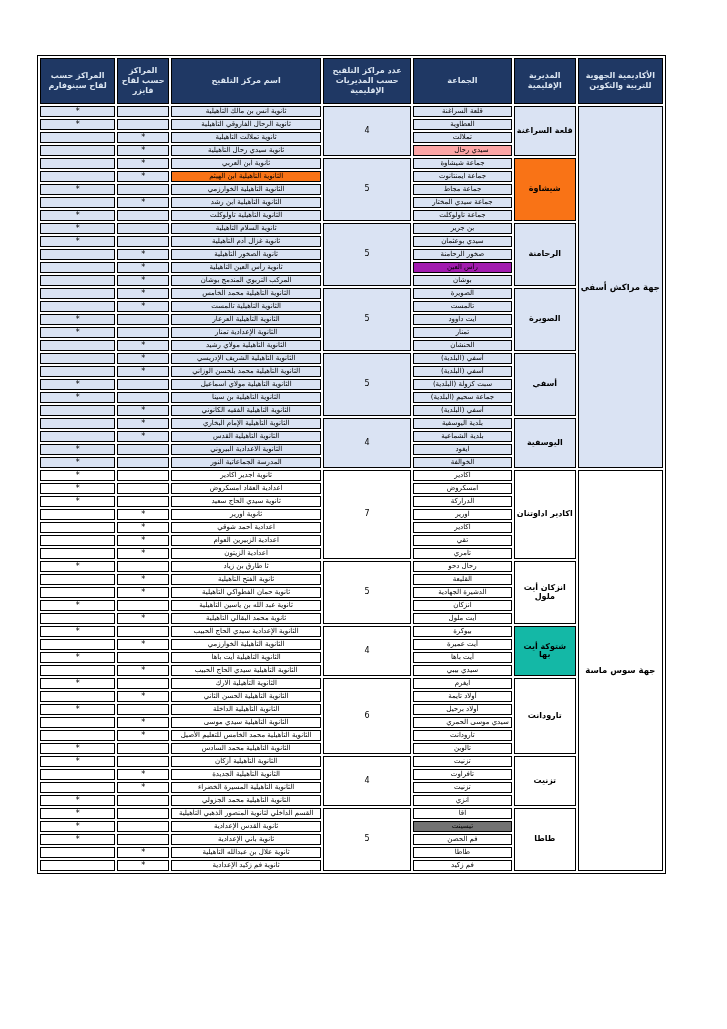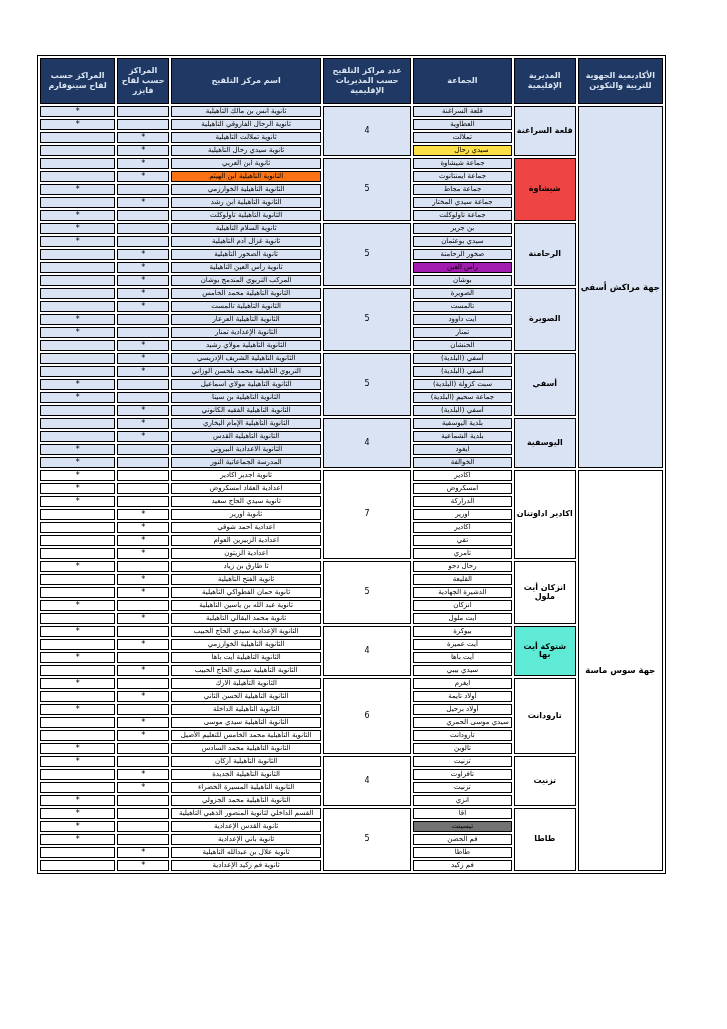--- a/index.html
+++ b/index.html
@@ -78,27 +78,27 @@
           <td class="mark-cell" style="background: rgb(218, 227, 243);"></td>
           <td class="mark-cell" style="background: rgb(218, 227, 243);">*</td>
         </tr>
         <tr>
           <td class="commune-cell" style="background: rgb(218, 227, 243);">تملالت</td>
           <td class="center-cell" style="background: rgb(218, 227, 243);">ثانوية تملالت التأهيلية</td>
           <td class="mark-cell" style="background: rgb(218, 227, 243);">*</td>
           <td class="mark-cell" style="background: rgb(218, 227, 243);"></td>
         </tr>
         <tr>
-          <td class="commune-cell" style="background: #fde047; padding-left: 20px;">سيدي رحال</td>
+          <td class="commune-cell" style="background: #fca5a5; padding-left: 20px;">سيدي رحال</td>
           <td class="center-cell" style="background: rgb(218, 227, 243);">ثانوية سيدي رحال التأهيلية</td>
           <td class="mark-cell" style="background: rgb(218, 227, 243);">*</td>
           <td class="mark-cell" style="background: rgb(218, 227, 243);"></td>
         </tr>
         <tr>
-          <td class="directorate-cell" rowspan="5" style="background: #ef4444;">شيشاوة</td>
+          <td class="directorate-cell" rowspan="5" style="background: #f97316;">شيشاوة</td>
           <td class="commune-cell" style="background: rgb(218, 227, 243);">جماعة شيشاوة</td>
           <td class="count-cell" rowspan="5" style="background: rgb(218, 227, 243);">5</td>
           <td class="center-cell" style="background: rgb(218, 227, 243);">ثانوية ابن العربي</td>
           <td class="mark-cell" style="background: rgb(218, 227, 243);">*</td>
           <td class="mark-cell" style="background: rgb(218, 227, 243);"></td>
         </tr>
         <tr>
           <td class="commune-cell" style="background: rgb(218, 227, 243);">جماعة ايمنتانوت</td>
           <td class="center-cell" style="background: #f97316;">الثانوية التأهيلية ابن الهيثم</td>
           <td class="mark-cell" style="background: rgb(218, 227, 243);">*</td>
@@ -189,21 +189,21 @@
         <tr>
           <td class="directorate-cell" rowspan="5" style="background: rgb(218, 227, 243);">أسفي</td>
           <td class="commune-cell" style="background: rgb(218, 227, 243);">أسفي (البلدية)</td>
           <td class="count-cell" rowspan="5" style="background: rgb(218, 227, 243);">5</td>
           <td class="center-cell" style="background: rgb(218, 227, 243);">الثانوية التأهيلية الشريف الإدريسي</td>
           <td class="mark-cell" style="background: rgb(218, 227, 243);">*</td>
           <td class="mark-cell" style="background: rgb(218, 227, 243);"></td>
         </tr>
         <tr>
           <td class="commune-cell" style="background: rgb(218, 227, 243);">أسفي (البلدية)</td>
-          <td class="center-cell" style="background: rgb(218, 227, 243);">التربوي التأهيلية محمد بلحسن الوزاني</td>
+          <td class="center-cell" style="background: rgb(218, 227, 243);">الثانوية التأهيلية محمد بلحسن الوزاني</td>
           <td class="mark-cell" style="background: rgb(218, 227, 243);">*</td>
           <td class="mark-cell" style="background: rgb(218, 227, 243);"></td>
         </tr>
         <tr>
           <td class="commune-cell" style="background: rgb(218, 227, 243);">سبت كزولة (البلدية)</td>
           <td class="center-cell" style="background: rgb(218, 227, 243);">الثانوية التأهيلية مولاي اسماعيل</td>
           <td class="mark-cell" style="background: rgb(218, 227, 243);"></td>
           <td class="mark-cell" style="background: rgb(218, 227, 243);">*</td>
         </tr>
         <tr>
@@ -315,21 +315,21 @@
           <td class="mark-cell" style="background: rgb(255, 255, 255);"></td>
           <td class="mark-cell" style="background: rgb(255, 255, 255);">*</td>
         </tr>
         <tr>
           <td class="commune-cell" style="background: rgb(255, 255, 255);">أيت ملول</td>
           <td class="center-cell" style="background: rgb(255, 255, 255);">ثانوية محمد البقالي التأهيلية</td>
           <td class="mark-cell" style="background: rgb(255, 255, 255);">*</td>
           <td class="mark-cell" style="background: rgb(255, 255, 255);"></td>
         </tr>
         <tr>
-          <td class="directorate-cell" rowspan="4" style="background: #5eead4;">شتوكة أيت بها</td>
+          <td class="directorate-cell" rowspan="4" style="background: #14b8a6;">شتوكة أيت بها</td>
           <td class="commune-cell" style="background: rgb(255, 255, 255);">بيوكرة</td>
           <td class="count-cell" rowspan="4" style="background: rgb(255, 255, 255);">4</td>
           <td class="center-cell" style="background: rgb(255, 255, 255);">الثانوية الإعدادية سيدي الحاج الحبيب</td>
           <td class="mark-cell" style="background: rgb(255, 255, 255);"></td>
           <td class="mark-cell" style="background: rgb(255, 255, 255);">*</td>
         </tr>
         <tr>
           <td class="commune-cell" style="background: rgb(255, 255, 255);">أيت عميرة</td>
           <td class="center-cell" style="background: rgb(255, 255, 255);">الثانوية التأهيلية الخوارزمي</td>
           <td class="mark-cell" style="background: rgb(255, 255, 255);">*</td>

